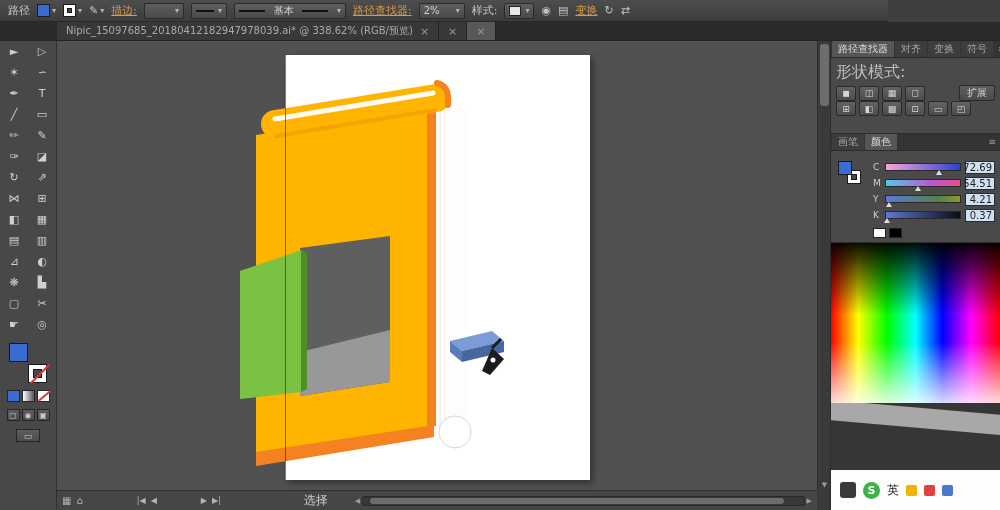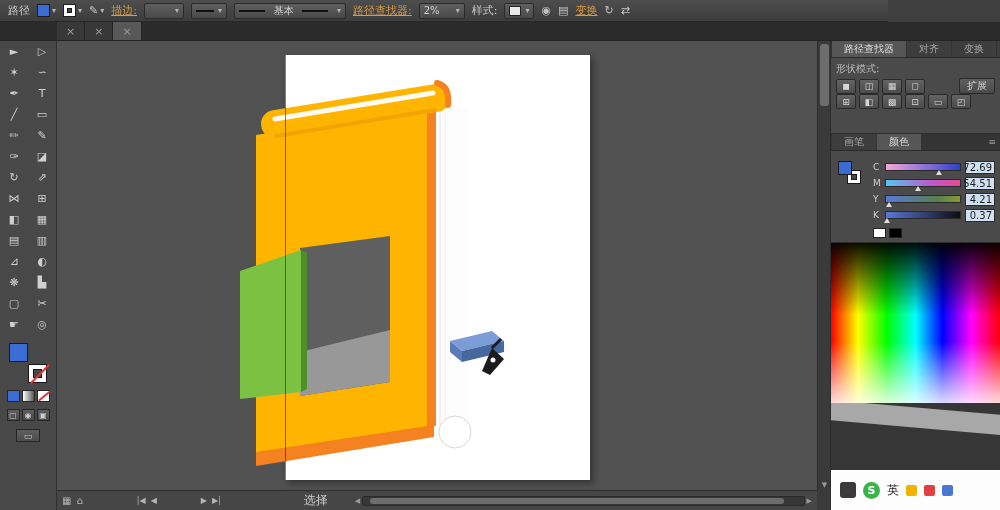--- a/index.html
+++ b/index.html
@@ -81,25 +81,25 @@
   .sb-hint{color:#cfcfcf;font-size:12px;margin-left:78px;white-space:nowrap;}
   .hscroll{flex:1;display:flex;align-items:center;gap:2px;margin-left:22px;height:12px;}
   .hscroll .track{flex:1;height:10px;background:#373737;border:1px solid #2a2a2a;border-radius:2px;position:relative;}
   .hthumb{position:absolute;left:1.5%;top:1px;height:6px;width:94%;background:#6d6d6d;border-radius:3px;}
   .harrow{color:#9a9a9a;font-size:7px;}
 
   
   .dock{position:absolute;left:830px;top:41px;width:170px;height:469px;background:#424242;border-left:1px solid #2c2c2c;}
   .panel-tabs{height:17px;background:#343434;display:flex;align-items:stretch;gap:1px;padding-left:1px;
     border-bottom:1px solid #2a2a2a;font-size:10px;}
-  .ptab{display:flex;align-items:center;padding:0 12px;background:#3d3d3d;color:#a5a5a5;white-space:nowrap;}
+  .ptab{display:flex;align-items:center;padding:0 6px;background:#3d3d3d;color:#a5a5a5;white-space:nowrap;}
   .ptab.active{background:#565656;color:#ddd;}
   .panel-menu{margin-left:auto;color:#9a9a9a;display:flex;align-items:center;padding:0 4px;font-size:9px;}
   .pf-body{height:76px;background:#4a4a4a;padding:2px 5px;border-bottom:1px solid #2e2e2e;}
-  .panel-label{font-size:10px;color:#bdbdbd;padding:2px 0 2px;}
+  .panel-label{font-size:16px;color:#bdbdbd;padding:2px 0 2px;}
   .btn-row{display:flex;align-items:center;gap:3px;}
   .pbtn{width:20px;height:15px;background:linear-gradient(#636363,#4c4c4c);border:1px solid #292929;border-radius:2px;
     color:#d6d6d6;font-size:9px;display:flex;align-items:center;justify-content:center;}
   .expand-btn{margin-left:auto;height:16px;padding:0 7px;background:linear-gradient(#5e5e5e,#4a4a4a);
     border:1px solid #292929;border-radius:2px;color:#cfcfcf;font-size:10px;display:flex;align-items:center;}
 
   .color-body{height:92px;background:#4a4a4a;position:relative;padding:8px 5px 0 42px;border-bottom:1px solid #2e2e2e;}
   .proxy2{position:absolute;left:7px;top:10px;width:30px;height:30px;}
   .proxy2 .p2-stroke{position:absolute;left:9px;top:9px;width:14px;height:14px;background:#fff;border:1px solid #1a1a1a;}
   .proxy2 .p2-stroke::before{content:"";position:absolute;inset:3px;background:#4a4a4a;border:1px solid #1a1a1a;}
@@ -180,20 +180,21 @@
     </span>
     <span class="cb-icon">◉</span>
     <span class="cb-icon">▤</span>
     <span class="cb-link">变换</span>
     <span class="cb-icon">↻</span>
     <span class="cb-icon">⇄</span>
   </div>
 
   <div class="tab-bar">
     <div class="doc-tab">
+      <span>Nipic_15097685_20180412182947978039.ai* @ 338.62% (RGB/预览)</span>
       <span class="close">×</span>
     </div>
     <div class="doc-tab">
       <span class="close">×</span>
     </div>
     <div class="doc-tab active">
       <span class="close">×</span>
     </div>
   </div>
 

